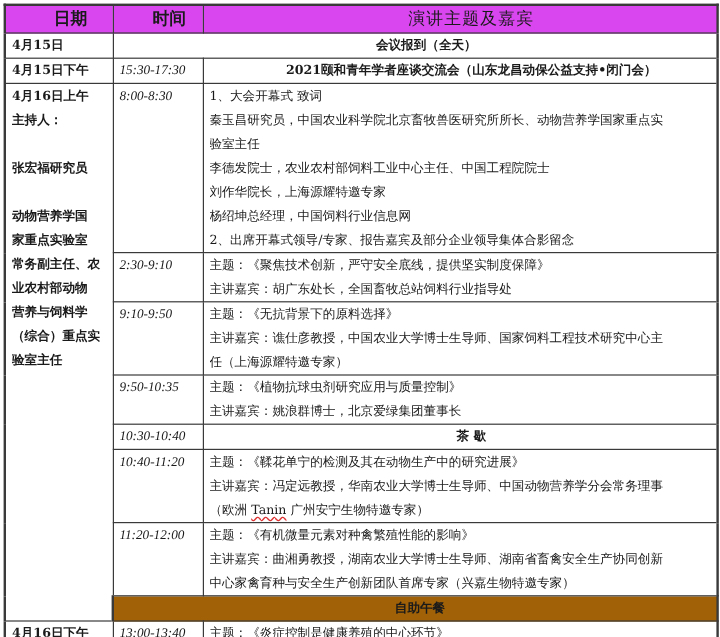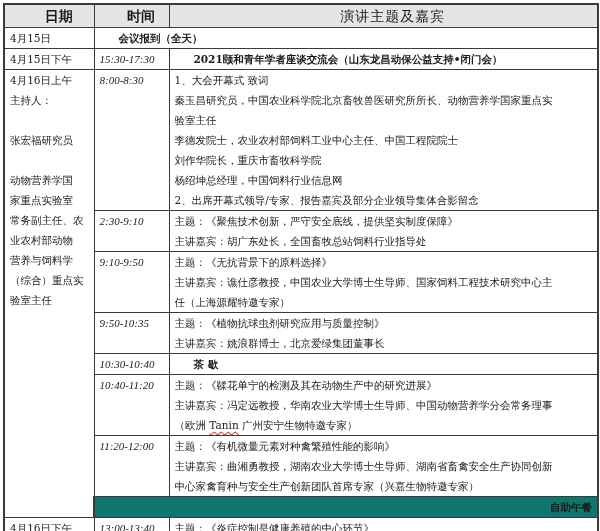--- a/index.html
+++ b/index.html
@@ -1,26 +1,26 @@
 <!DOCTYPE html>
 <html><head>
 <meta charset="utf-8">
 <style>
   html, body { margin:0; padding:0; background:#ffffff; }
   body { width:600px; height:531px; overflow:hidden; font-family:"DejaVu Serif","Liberation Serif",serif; color:#1a1a1a; }
   table { position:absolute; left:3px; top:3px; width:594px; border-collapse:collapse; table-layout:fixed; }
   td, th { border:1px solid #3a3a3a; padding:0 5px; vertical-align:top; font-size:10.5px; line-height:20px; }
   col.c1 { width:90px; } col.c2 { width:75px; } col.c3 { width:429px; }
-  th { background:#e5e5e5; font-size:14px; font-weight:bold; height:22px; line-height:22px; text-align:center; border:1px solid #3a3a3a; border-top:2px solid #3a3a3a;padding-left:24px; }
+  th { background:#d946ef; font-size:14px; font-weight:bold; height:22px; line-height:22px; text-align:center; border:1px solid #3a3a3a; border-top:2px solid #3a3a3a;padding-left:24px; }
   th.topic-h { font-weight:normal; font-family:"DejaVu Serif",serif; letter-spacing:1px; }
-  td.date { font-weight:normal; }
+  td.date { font-weight:bold; }
   td.time { font-family:"Liberation Serif",serif; font-size:11px;font-style:italic; }
   .b { font-weight:normal; }
-  td.center { font-weight:bold;padding-left:24px; }
-  tr.lunch td { background:#0f766e; text-align:right; font-weight:bold; height:20px;padding-left:13px; }
+  td.center { text-align:center; font-weight:bold;padding-left:24px; }
+  tr.lunch td { background:#a16207; text-align:center; font-weight:bold; height:20px;padding-left:13px; }
   .line { display:block; height:20px; white-space:nowrap; overflow:hidden; }
   .sq { text-decoration:underline wavy #d33; text-underline-offset:2px; }
   tr.last td { border-bottom:2px solid #3a3a3a; }
   td.left-edge { border-left:2px solid #3a3a3a; }
   td.right-edge, th.right-edge { border-right:2px solid #3a3a3a;margin-top:44px; }
   th.left-edge { border-left:2px solid #3a3a3a; }
 </style>
 </head>
 <body>
 
@@ -62,21 +62,21 @@
       <span class="line">营养与饲料学</span>
       <span class="line">（综合）重点实</span>
       <span class="line">验室主任</span>
     </td>
     <td class="time">8:00-8:30</td>
     <td class="right-edge">
       <span class="line b">1、大会开幕式 致词</span>
       <span class="line">秦玉昌研究员，中国农业科学院北京畜牧兽医研究所所长、动物营养学国家重点实</span>
       <span class="line">验室主任</span>
       <span class="line">李德发院士，农业农村部饲料工业中心主任、中国工程院院士</span>
-      <span class="line">刘作华院长，重庆市畜牧科学院</span>
+      <span class="line">刘作华院长，上海源耀特邀专家</span>
       <span class="line">杨绍坤总经理，中国饲料行业信息网</span>
       <span class="line b">2、出席开幕式领导/专家、报告嘉宾及部分企业领导集体合影留念</span>
     </td>
   </tr>
 
   <tr>
     <td class="time">2:30-9:10</td>
     <td class="right-edge">
       <span class="line b">主题：《聚焦技术创新，严守安全底线，提供坚实制度保障》</span>
       <span class="line">主讲嘉宾：胡广东处长，全国畜牧总站饲料行业指导处</span>

